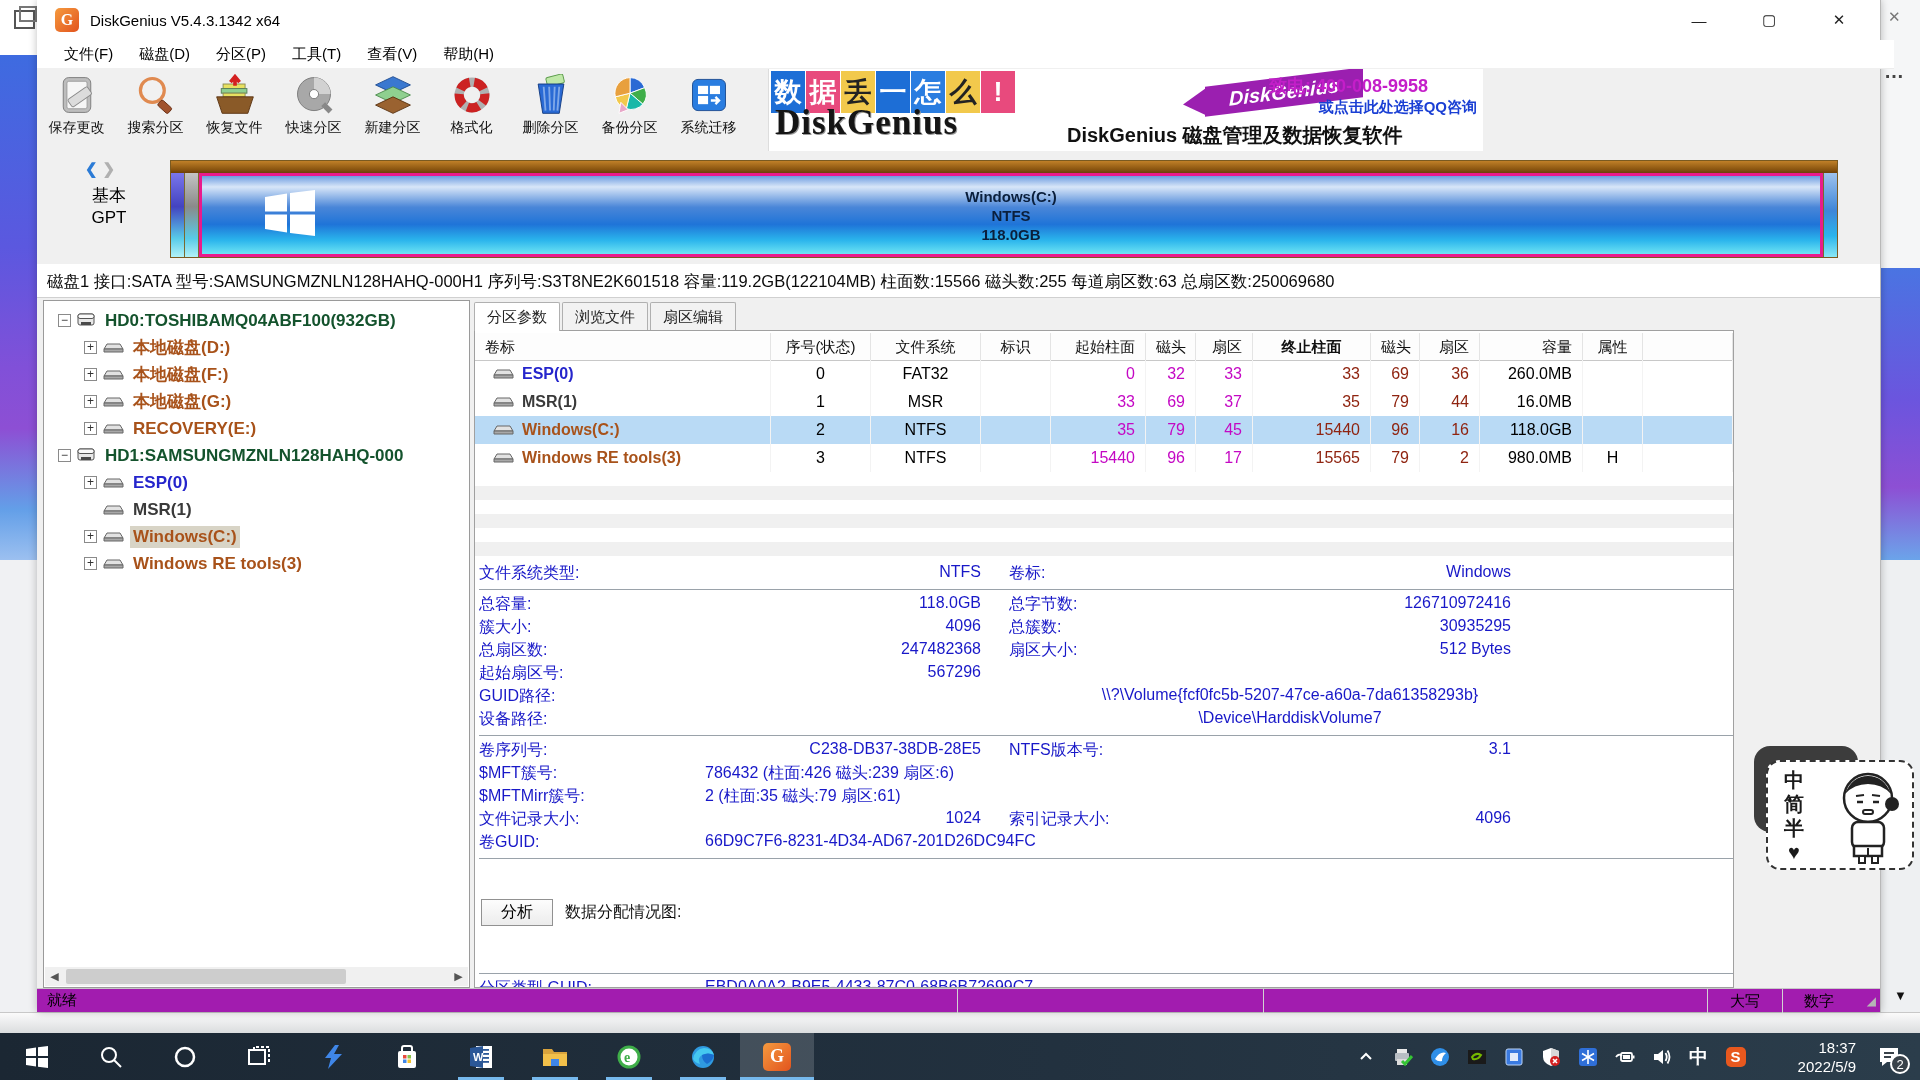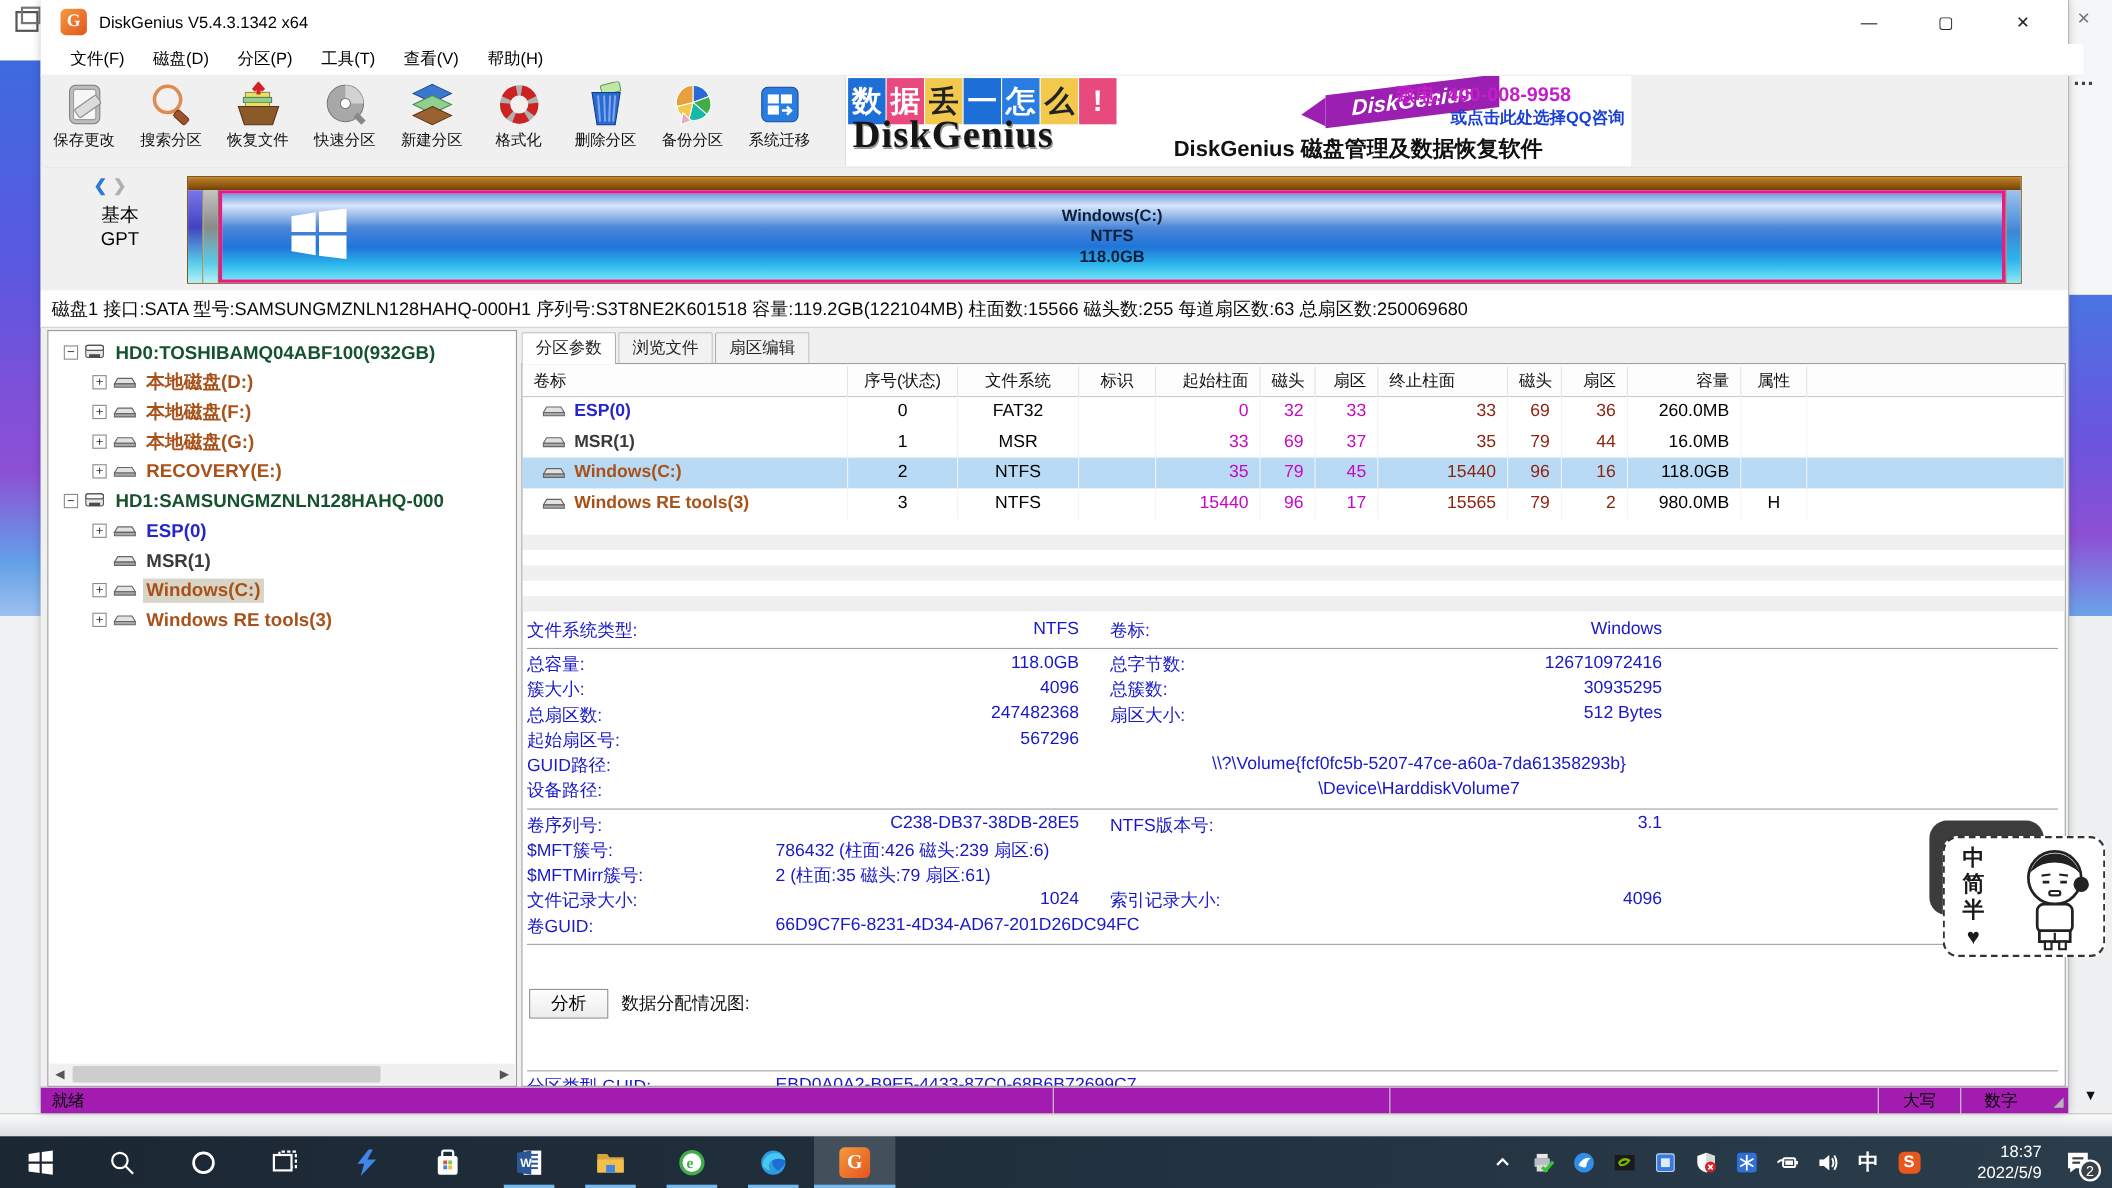--- a/index.html
+++ b/index.html
@@ -94,21 +94,21 @@
   .hs-btn{width:19px;height:19px;font-size:11px;color:#555;display:flex;align-items:center;justify-content:center;background:#f0f0f0}
   .hs-track{flex:1;height:19px;position:relative}
   .hs-thumb{position:absolute;left:2px;top:2px;width:280px;height:15px;background:#cdcdcd;border-radius:2px}
 
   
   .rightpanel{left:437px;top:300px;width:1404px;height:690px}
   .tabs{position:absolute;left:0;top:2px;height:28px;display:flex}
   .tab{padding:0 12px;height:27px;line-height:27px;font-size:15px;background:#f2f2f2;border:1px solid #b0b0b0;
        border-bottom:none;margin-right:2px;border-radius:2px 2px 0 0;color:#222}
   .tab.active{background:#fff;height:28px;font-weight:normal;position:relative;z-index:2}
-  .page{position:absolute;left:0;top:30px;width:1404px;height:658px;background:#fff;border:1px solid #a0a0a0;
+  .page{position:absolute;left:0;top:30px;width:1260px;height:658px;background:#fff;border:1px solid #a0a0a0;
         box-sizing:border-box;overflow:hidden}
   .thead{position:absolute;left:0;top:2px;height:27px;display:flex;width:100%;background:#fdfdfd;border-bottom:1px solid #c8c8c8}
   .th{font-size:15px;color:#111;line-height:27px;box-sizing:border-box;border-right:1px solid #e4e4e4;
       padding:0 10px;white-space:nowrap;overflow:hidden}
   .trow{position:absolute;left:0;height:28px;display:flex;width:100%}
   .trow.selected{background:#b9daf5}
   .td{font-size:16px;line-height:28px;box-sizing:border-box;border-right:1px solid #f3f3f3;padding:0 10px;white-space:nowrap;overflow:hidden}
   .td.namecell{display:flex;align-items:center;font-weight:bold;padding-left:18px}
   .td.namecell .ticon{margin-right:8px;display:flex}
   .c-magenta{color:#c408c4}.c-red{color:#8f2410}
@@ -474,21 +474,21 @@
     <div class="page">
       <div id="ptable">
           <div class="thead">
             <div class="th" style="width: 296px; text-align: left;">卷标</div>
             <div class="th" style="width: 100px; text-align: center;">序号(状态)</div>
             <div class="th" style="width: 110px; text-align: center;">文件系统</div>
             <div class="th" style="width: 70px; text-align: center;">标识</div>
             <div class="th" style="width: 95px; text-align: right;">起始柱面</div>
             <div class="th" style="width: 50px; text-align: right;">磁头</div>
             <div class="th" style="width: 57px; text-align: right;">扇区</div>
-            <div class="th" style="width: 118px; text-align: left;">终止柱面</div>
+            <div class="th" style="width: 118px; text-align: center; font-weight: bold;">终止柱面</div>
             <div class="th" style="width: 49px; text-align: right;">磁头</div>
             <div class="th" style="width: 60px; text-align: right;">扇区</div>
             <div class="th" style="width: 103px; text-align: right;">容量</div>
             <div class="th" style="width: 60px; text-align: center;">属性</div>
             <div class="th" style="flex: 1 1 0%;"></div>
           </div>
           <div class="trow" style="top: 29px;">
             <div class="td namecell c-blue" style="width: 296px;">
               <span class="ticon">
                 <svg width="21" height="14" viewBox="0 0 21 14">

